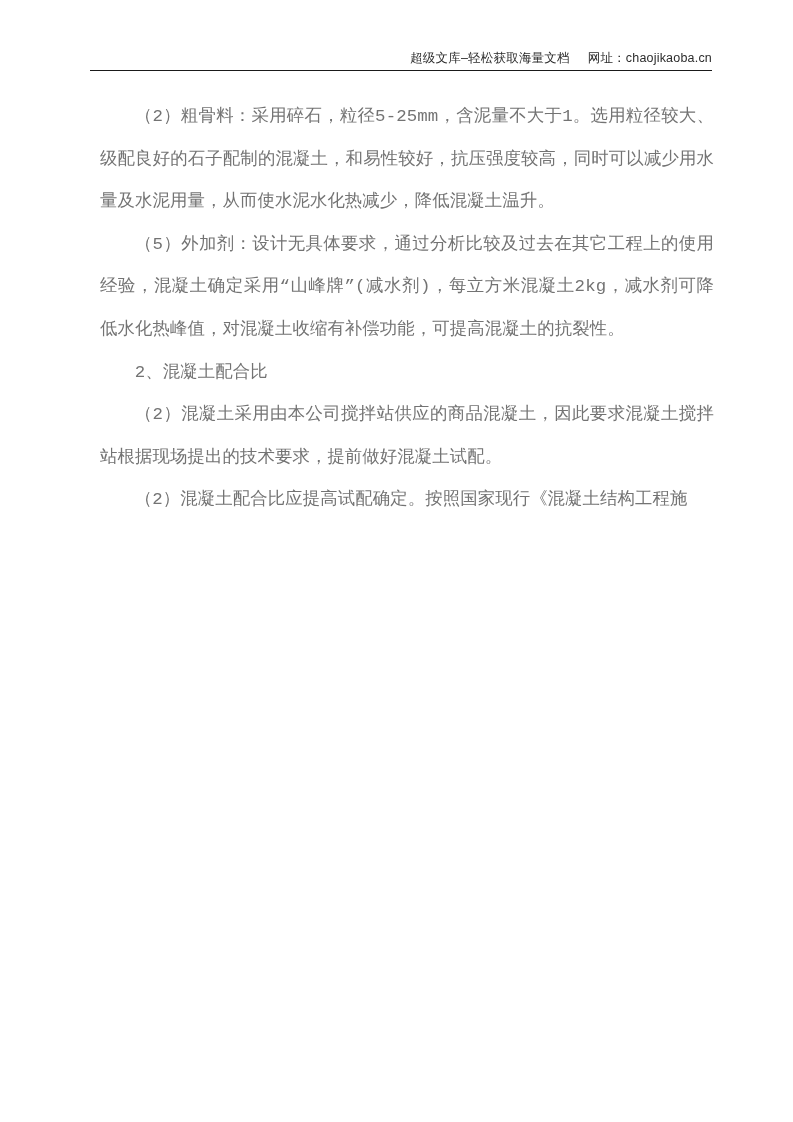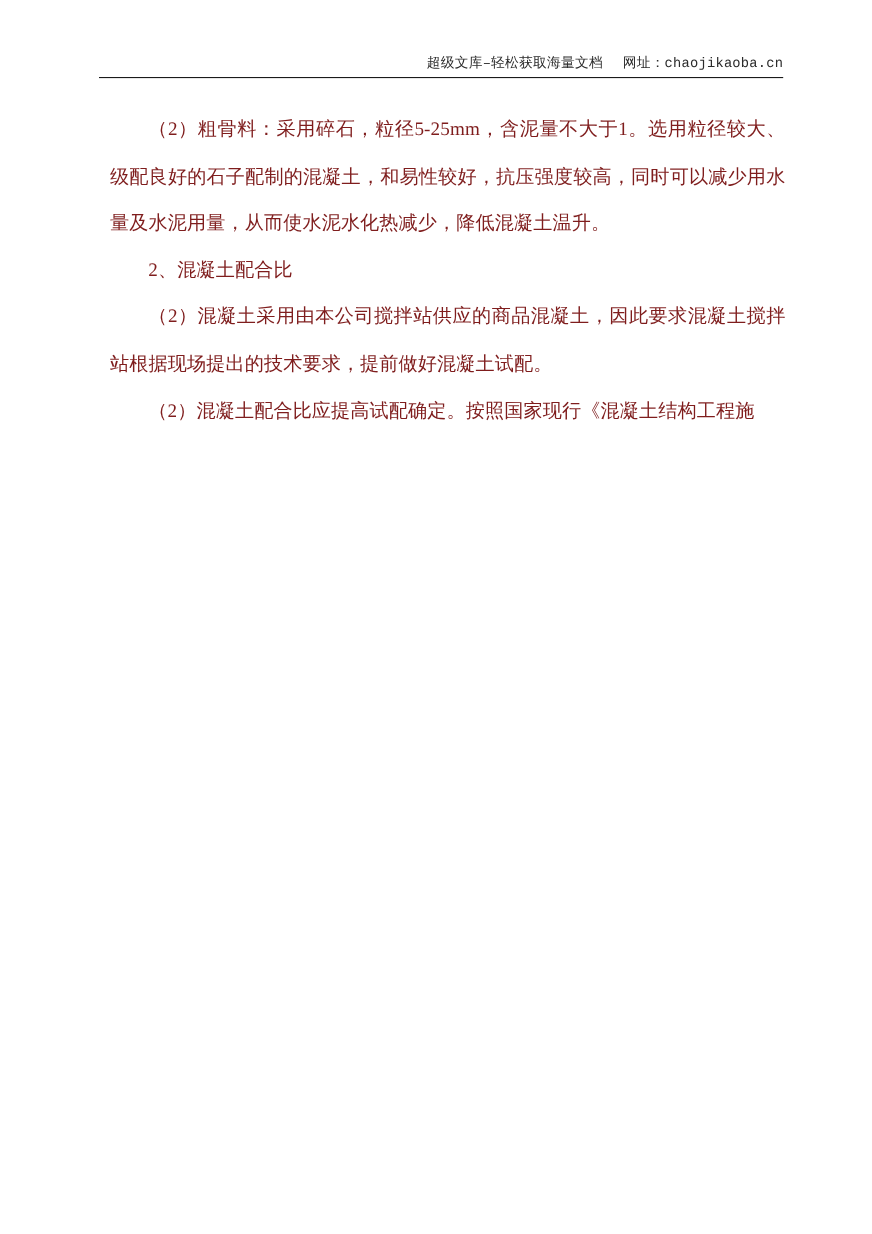--- a/index.html
+++ b/index.html
@@ -23,21 +23,21 @@
   
   .page-header {
     position: absolute;
     left: 90px;
     top: 50px;
     width: 622px;
     box-sizing: border-box;
   }
   .header-text {
     text-align: right;
-    font-family: Liberation Mono, monospace;
+    font-family: Liberation Sans, sans-serif;
     font-size: 12.5px;
     line-height: 16px;
     color: #2b2b2b;
     letter-spacing: 0.2px;
     white-space: nowrap;
   }
   .header-text .hdr-seg {
     display: inline;
   }
   .header-gap {
@@ -52,24 +52,24 @@
   }
 
   
   .doc-body {
     position: absolute;
     left: 100px;
     top: 96px;
     width: 614px;
   }
   .para {
-    font-family: Liberation Serif, serif;
+    font-family: Liberation Mono, monospace;
     font-size: 17.4px;
     line-height: 42.6px;
-    color: #7f1d1d;
+    color: #737373;
     text-align: justify;
     text-justify: inter-ideograph;
     margin: 0 0 0 0;
     text-indent: 2em;
     letter-spacing: 0.1px;
     -webkit-font-smoothing: antialiased;
   }
   .para + .para {
     margin-top: 0px;
   }
@@ -87,18 +87,19 @@
 
   <div class="page-header">
     <div class="header-text">
       <span class="hdr-seg">超级文库–轻松获取海量文档</span><span class="header-gap"></span><span class="hdr-seg">网址：chaojikaoba.cn</span>
     </div>
     <div class="header-rule"></div>
   </div>
 
   <div class="doc-body">
     <p class="para">（2）粗骨料：采用碎石，粒径5-25mm，含泥量不大于1。选用粒径较大、级配良好的石子配制的混凝土，和易性较好，抗压强度较高，同时可以减少用水量及水泥用量，从而使水泥水化热减少，降低混凝土温升。</p>
+    <p class="para">（5）外加剂：设计无具体要求，通过分析比较及过去在其它工程上的使用经验，混凝土确定采用“山峰牌”(减水剂)，每立方米混凝土2kg，减水剂可降低水化热峰值，对混凝土收缩有补偿功能，可提高混凝土的抗裂性。</p>
     <p class="para heading">2、混凝土配合比</p>
     <p class="para">（2）混凝土采用由本公司搅拌站供应的商品混凝土，因此要求混凝土搅拌站根据现场提出的技术要求，提前做好混凝土试配。</p>
     <p class="para last">（2）混凝土配合比应提高试配确定。按照国家现行《混凝土结构工程施</p>
   </div>
 
 </div>
 
 </body></html>

